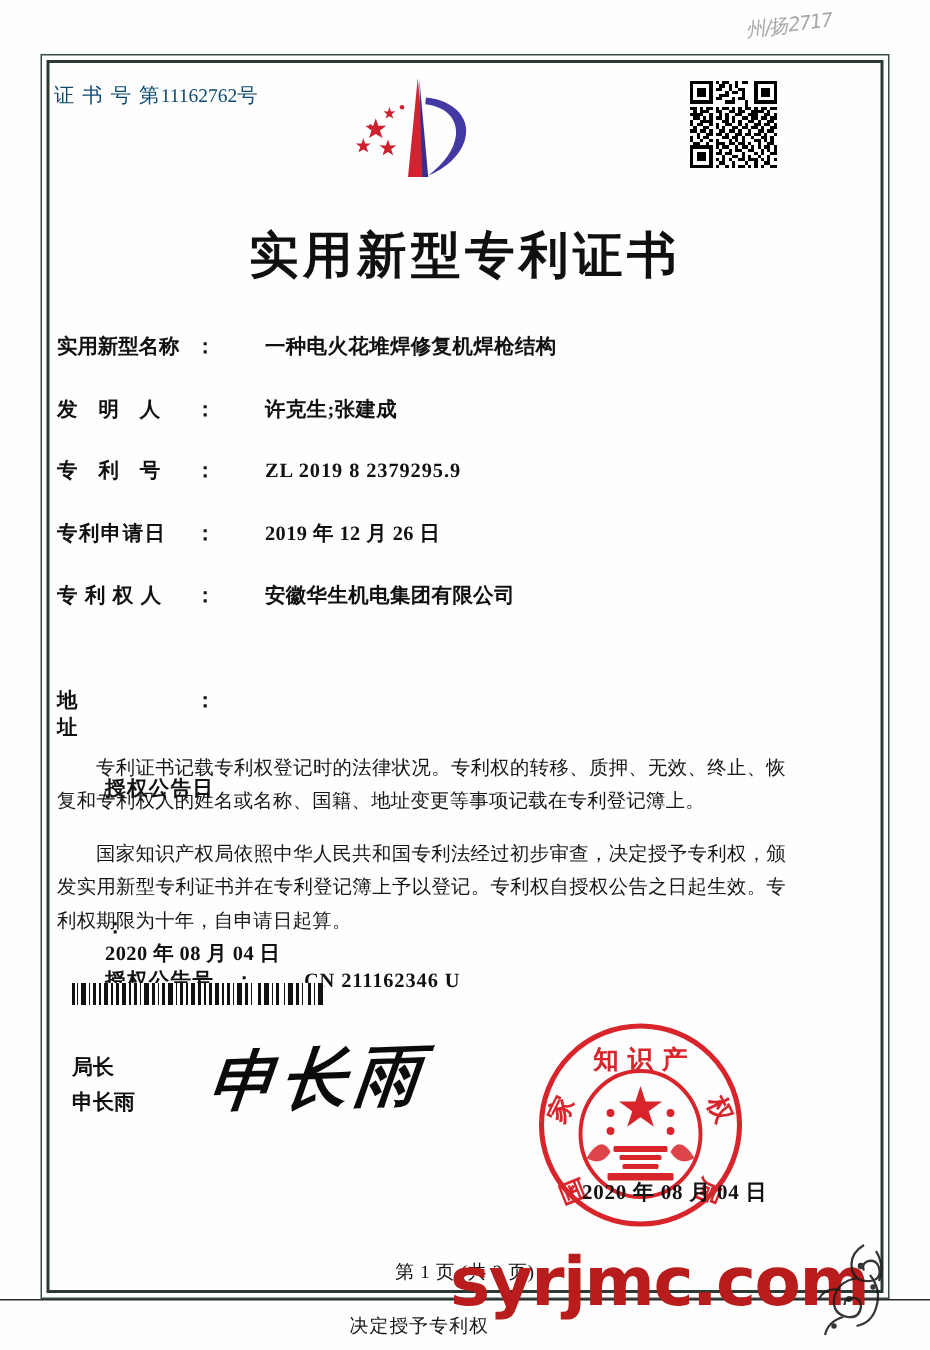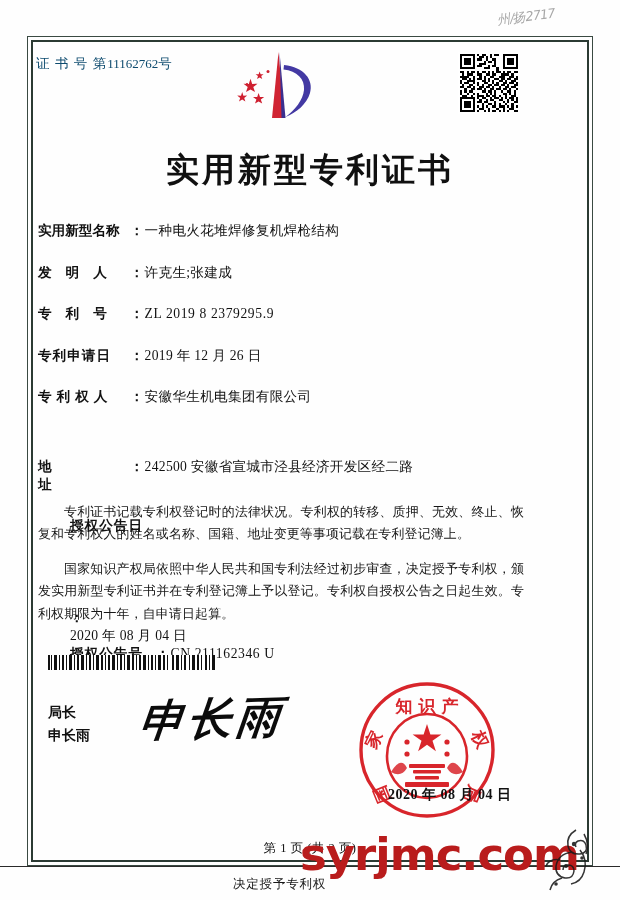--- a/index.html
+++ b/index.html
@@ -56,21 +56,21 @@
 
   
   .fields{position:absolute;left:38px;top:222px;width:490px;}
   .field{display:flex;align-items:baseline;margin-bottom:23.5px;font-size:13.6px;color:#111;}
   .f-label{
     width:92px;flex:0 0 92px;
     display:flex;justify-content:space-between;
     font-weight:600;letter-spacing:0;
   }
   .f-colon{margin:0 1px 0 0;font-weight:600;}
-  .f-value{font-weight:400;letter-spacing:.3px;white-space:nowrap;}
+  .f-value{font-weight:700;letter-spacing:.3px;white-space:nowrap;margin-left:32px;}
   .f-value.mono{font-family:"Liberation Serif",serif;letter-spacing:.6px;}
 
   .field-row2{display:flex;align-items:baseline;font-size:13.6px;color:#111;margin-bottom:12px;flex-direction:column;}
   .seg2{margin-left:32px;display:flex;align-items:baseline;}
   .seg2 .f-label{width:86px;flex:0 0 86px;text-align:right;}
 
   
   .paras{position:absolute;left:38px;top:488px;width:486px;}
   .para{
     font-size:12.9px;line-height:1.72;color:#161616;
@@ -364,21 +364,20 @@
       </span>
       <span class="f-colon">：</span>
       <span class="f-value">安徽华生机电集团有限公司</span>
     </div>
 
     <div class="field">
       <span class="f-label">
         <span style="letter-spacing:44px;margin-top:28px;">地址</span>
       </span>
       <span class="f-colon">：</span>
-      <span class="f-value">242500  安徽省宣城市泾县经济开发区经二路</span>
     </div>
 
     <div class="field-row2">
       <span class="f-label">
         <span style="letter-spacing:1px;">授权公告日</span>
       </span>
       <span class="f-colon">：</span>
       <span class="f-value">2020 年 08 月 04 日</span>
       <span class="seg2">
         <span class="f-label">

